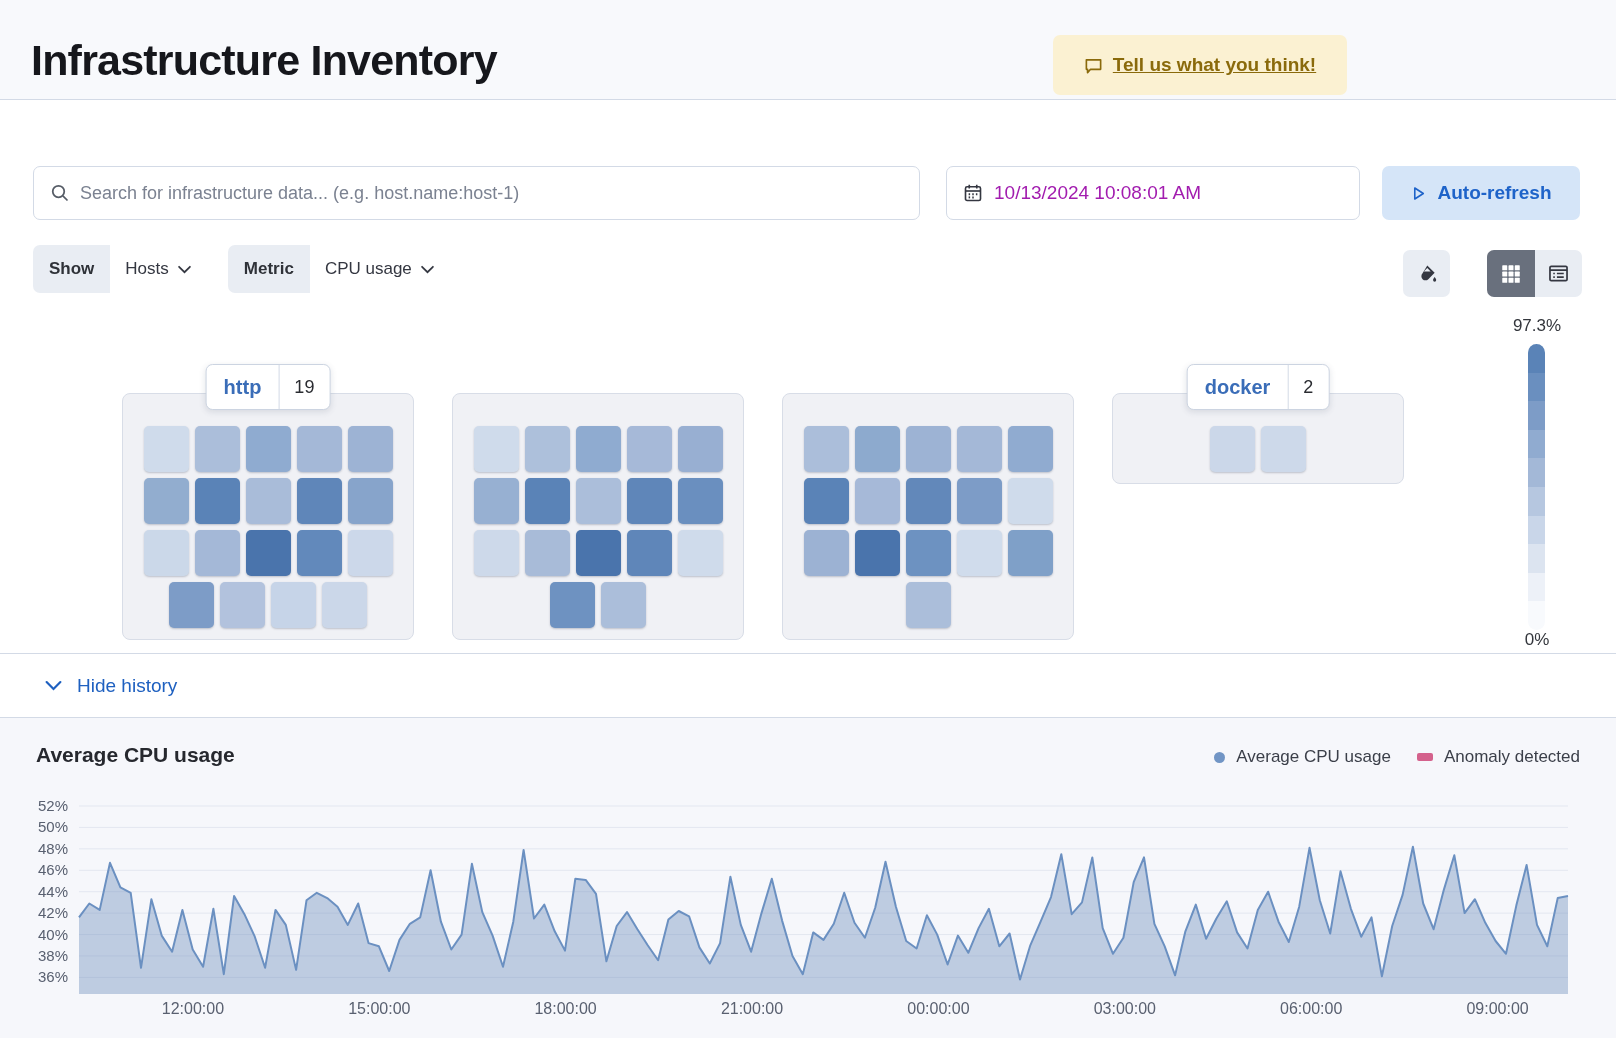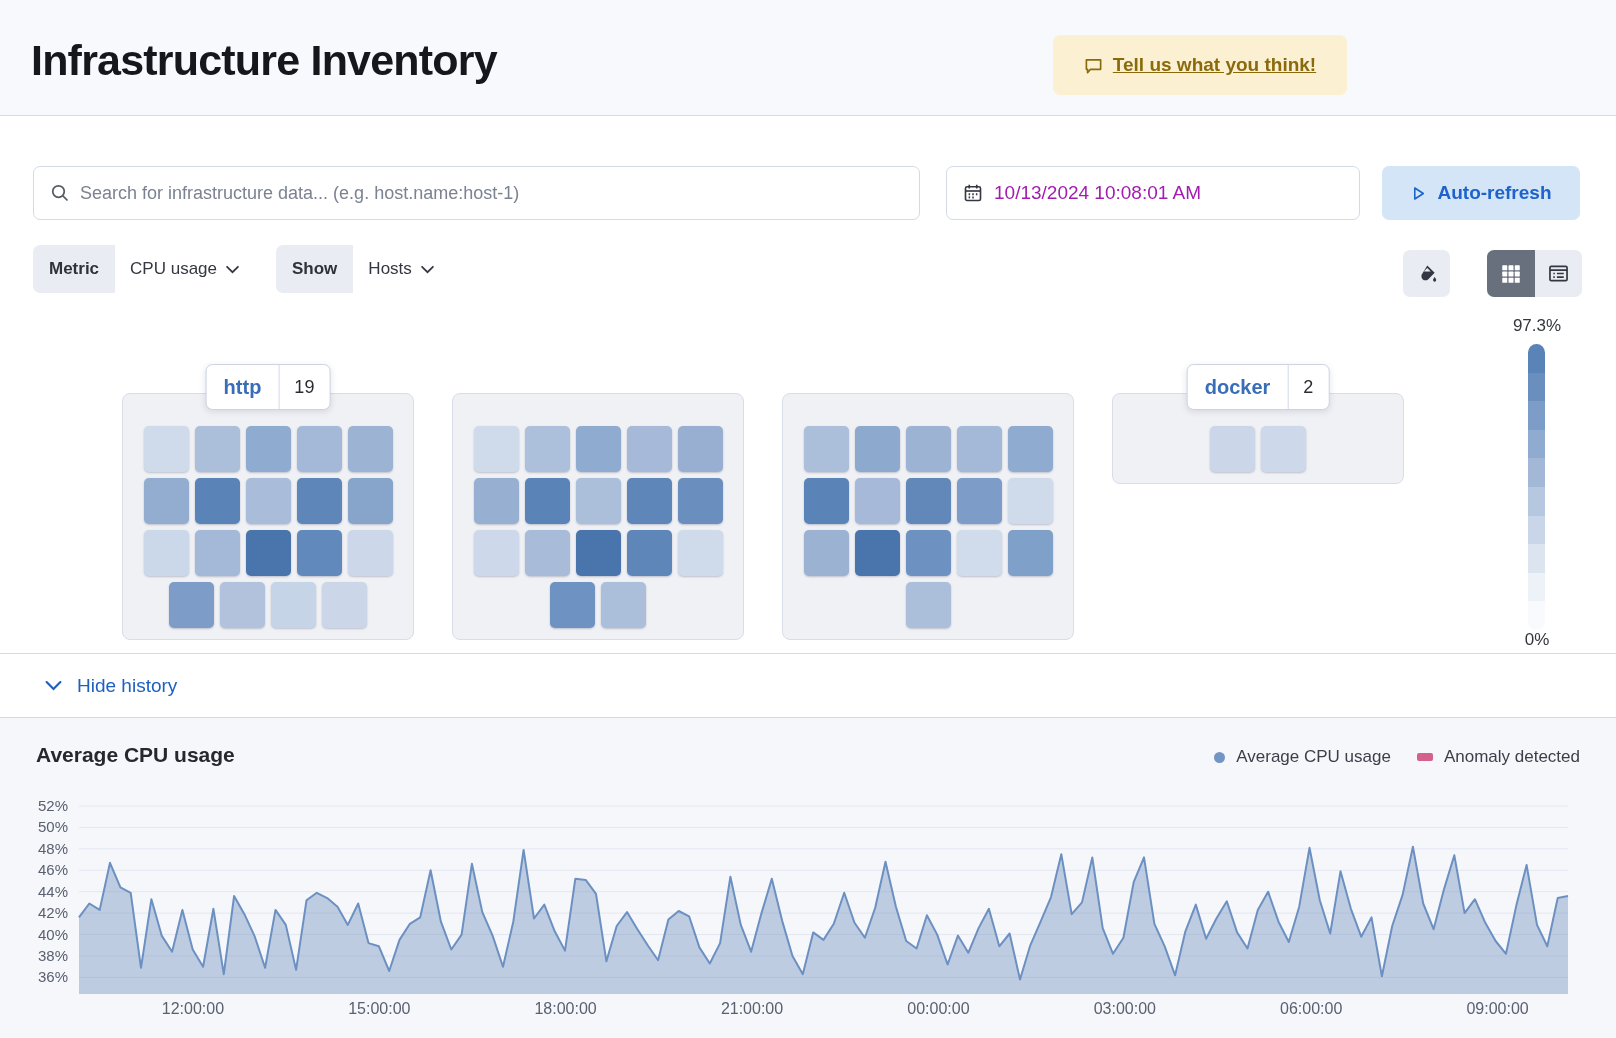--- a/index.html
+++ b/index.html
@@ -1,20 +1,20 @@
 <!DOCTYPE html>
 <html><head>
 <meta charset="utf-8">
 <style>
   * { margin:0; padding:0; box-sizing:border-box; }
   html,body { width:1616px; height:1038px; overflow:hidden; background:#fff;
     font-family:"Liberation Sans", sans-serif; color:#343741; }
 
   
-  #header { position:absolute; left:0; top:0; width:1616px; height:116px;
+  #header { position:absolute; left:0; top:0; width:1616px; height:100px;
     background:#f8f9fc; border-bottom:1px solid #d3dae6; }
   #page-title { position:absolute; left:31px; top:36px; font-size:43px; font-weight:800;
     letter-spacing:-0.8px; color:#16171c; }
   .hdr-btn { position:absolute; top:35px; height:60px; border:none; border-radius:7px;
     font-family:inherit; font-size:19px; font-weight:700; display:flex; align-items:center;
     justify-content:center; gap:10px; cursor:pointer; }
   #feedback-btn { left:1053px; width:294px; background:#fbf1d2; color:#8a6a0b;text-decoration:underline; }
   #view-btn { left:1386px; width:191px; background:#e9edf3; color:#343741; }
 
   
@@ -139,32 +139,32 @@
   <span style="display:flex">
     <svg width="17" height="17" viewBox="0 0 16 16" fill="none" stroke="#1e63c9" stroke-width="1.5" stroke-linejoin="round">
       <path d="M4.5 2.8 L12.5 8 L4.5 13.2 Z"></path>
     </svg>
   </span>
   <span>Auto-refresh</span>
 </button>
 
 <div id="filter-row">
   <div class="control">
-    <span class="lbl">Metric</span>
+    <span class="lbl">Show</span>
     <span class="val">
-      <span>CPU usage</span>
+      <span>Hosts</span>
       <svg width="13" height="9" viewBox="0 0 12 8" fill="none" stroke="#343741" stroke-width="1.6" stroke-linecap="round">
           <polyline points="1,1.5 6,6.5 11,1.5"></polyline>
         </svg>
     </span>
   </div>
   <div class="control">
-    <span class="lbl">Show</span>
+    <span class="lbl">Metric</span>
     <span class="val">
-      <span>Hosts</span>
+      <span>CPU usage</span>
       <svg width="13" height="9" viewBox="0 0 12 8" fill="none" stroke="#343741" stroke-width="1.6" stroke-linecap="round">
           <polyline points="1,1.5 6,6.5 11,1.5"></polyline>
         </svg>
     </span>
   </div>
 </div>
 
 <button id="palette-btn">
   <span style="display:flex">
     <svg width="21" height="21" viewBox="0 0 16 16" fill="#343741">

